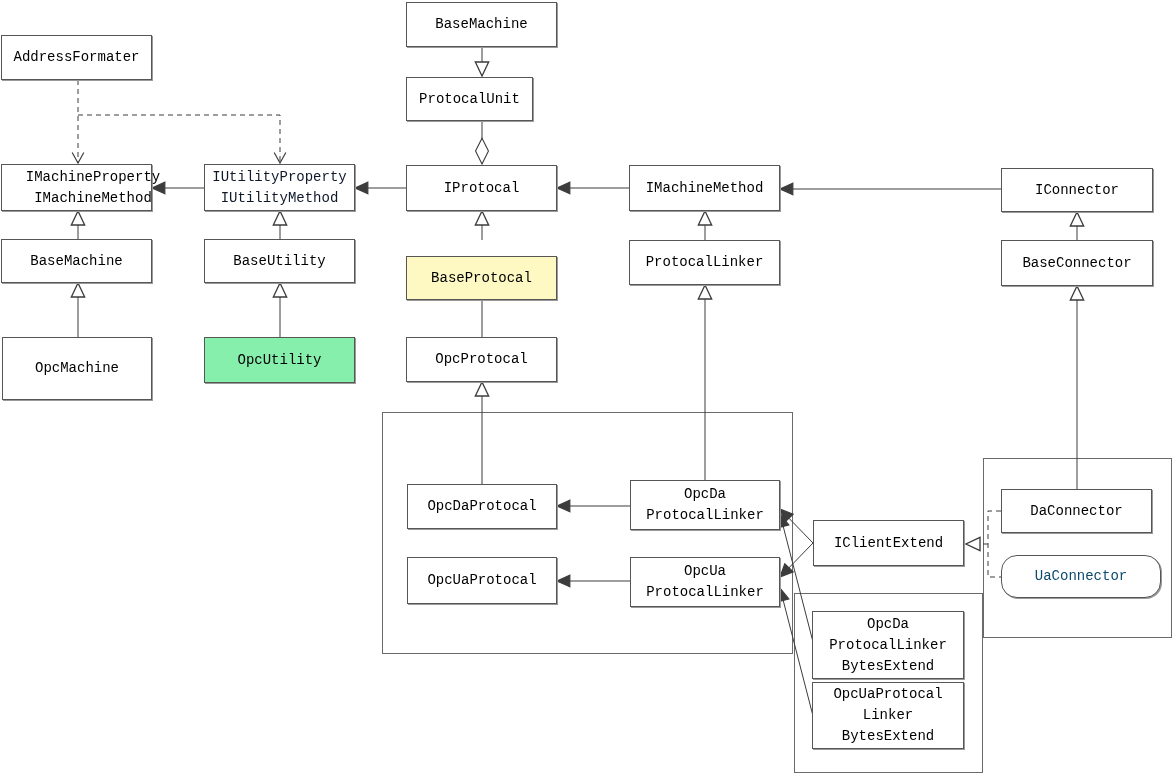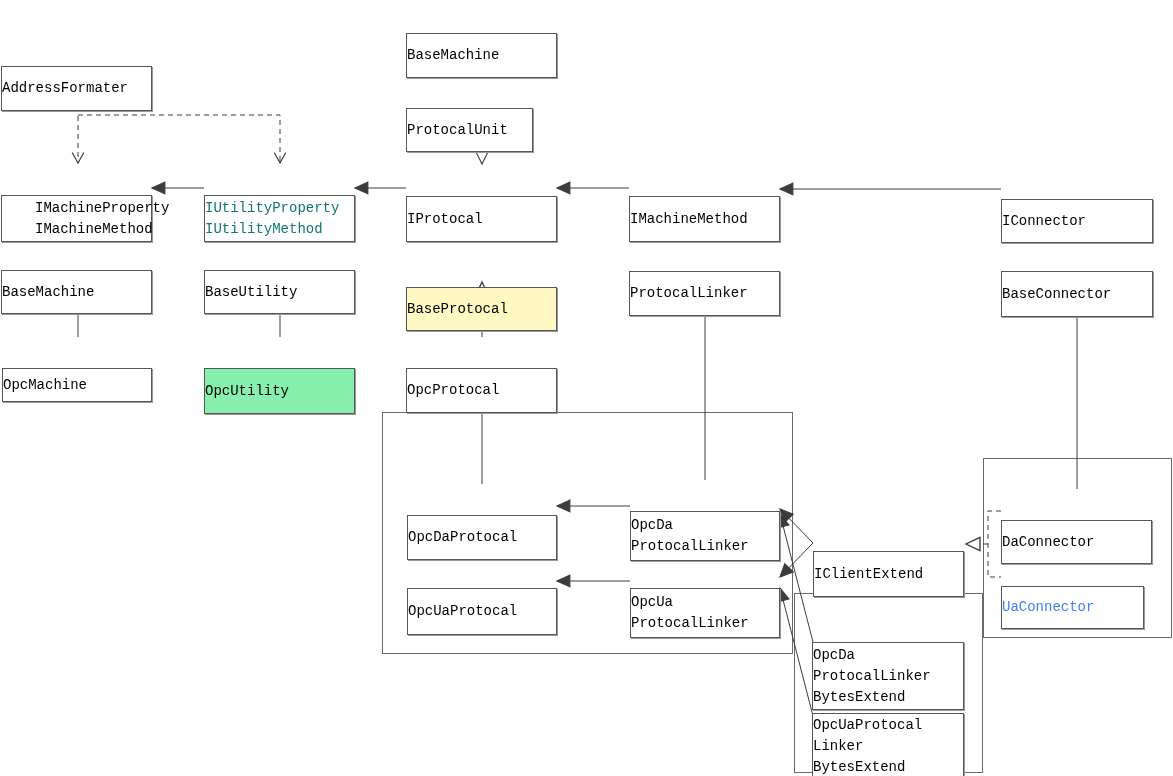--- a/index.html
+++ b/index.html
@@ -18,28 +18,27 @@
     background:transparent;
   }
   .node{
     position:absolute;
     background:#ffffff;
     border:1px solid #565656;
     box-shadow:1px 1px 0 #9a9a9a;
     box-sizing:border-box;
     display:flex;
     flex-direction:column;
-    align-items:flex-start;
+    align-items:center;
     justify-content:center;
     text-align:center;
     font-size:14px;
     line-height:21px;
     color:#000000;
     white-space:nowrap;
-    margin-top:31px;
   }
   .nl{pointer-events:none;}
 </style>
 </head>
 <body>
 
 <div id="stage" style="width: 1173px; height: 776px; background: rgb(255, 255, 255);">
   <div class="group" style="left: 382px; top: 412px; width: 411px; height: 242px; border-color: rgb(106, 106, 106);"></div>
     <div class="group" style="left: 983px; top: 458px; width: 189px; height: 180px; border-color: rgb(106, 106, 106);"></div>
     <div class="group" style="left: 794px; top: 593px; width: 189px; height: 180px; border-color: rgb(106, 106, 106);"></div>
@@ -92,21 +91,21 @@
     <div class="node" style="left: 406px; top: 2px; width: 151px; height: 45px; border-color: rgb(86, 86, 86); background: rgb(255, 255, 255); color: rgb(0, 0, 0);">
       <div class="nl">BaseMachine</div>
     </div>
     <div class="node" style="left: 406px; top: 77px; width: 127px; height: 44px; border-color: rgb(86, 86, 86); background: rgb(255, 255, 255); color: rgb(0, 0, 0);">
       <div class="nl">ProtocalUnit</div>
     </div>
     <div class="node" style="left: 1px; top: 164px; width: 151px; height: 47px; border-color: rgb(86, 86, 86); background: rgb(255, 255, 255); color: rgb(0, 0, 0); padding-left: 33px;">
       <div class="nl">IMachineProperty</div>
       <div class="nl">IMachineMethod</div>
     </div>
-    <div class="node" style="left: 204px; top: 164px; width: 151px; height: 47px; border-color: rgb(86, 86, 86); background: rgb(255, 255, 255); color: #0f766e;">
+    <div class="node" style="left: 204px; top: 164px; width: 151px; height: 47px; border-color: rgb(86, 86, 86); background: rgb(255, 255, 255); color: #0f172a;">
       <div class="nl">IUtilityProperty</div>
       <div class="nl">IUtilityMethod</div>
     </div>
     <div class="node" style="left: 406px; top: 165px; width: 151px; height: 46px; border-color: rgb(86, 86, 86); background: rgb(255, 255, 255); color: rgb(0, 0, 0);">
       <div class="nl">IProtocal</div>
     </div>
     <div class="node" style="left: 629px; top: 165px; width: 151px; height: 46px; border-color: rgb(86, 86, 86); background: rgb(255, 255, 255); color: rgb(0, 0, 0);">
       <div class="nl">IMachineMethod</div>
     </div>
     <div class="node" style="left: 1001px; top: 168px; width: 152px; height: 44px; border-color: rgb(86, 86, 86); background: rgb(255, 255, 255); color: rgb(0, 0, 0);">
@@ -120,21 +119,21 @@
     </div>
     <div class="node" style="left: 406px; top: 256px; width: 151px; height: 44px; border-color: rgb(86, 86, 86); background: #fef9c3; color: rgb(0, 0, 0);">
       <div class="nl">BaseProtocal</div>
     </div>
     <div class="node" style="left: 629px; top: 240px; width: 151px; height: 45px; border-color: rgb(86, 86, 86); background: rgb(255, 255, 255); color: rgb(0, 0, 0);">
       <div class="nl">ProtocalLinker</div>
     </div>
     <div class="node" style="left: 1001px; top: 240px; width: 152px; height: 46px; border-color: rgb(86, 86, 86); background: rgb(255, 255, 255); color: rgb(0, 0, 0);">
       <div class="nl">BaseConnector</div>
     </div>
-    <div class="node" style="left: 2px; top: 337px; width: 150px; height: 34px; border-color: rgb(86, 86, 86); background: rgb(255, 255, 255); color: rgb(0, 0, 0);">
+    <div class="node" style="left: 2px; top: 337px; width: 150px; height: 63px; border-color: rgb(86, 86, 86); background: rgb(255, 255, 255); color: rgb(0, 0, 0);">
       <div class="nl">OpcMachine</div>
     </div>
     <div class="node" style="left: 204px; top: 337px; width: 151px; height: 46px; border-color: rgb(86, 86, 86); background: #86efac; color: rgb(0, 0, 0);">
       <div class="nl">OpcUtility</div>
     </div>
     <div class="node" style="left: 406px; top: 337px; width: 151px; height: 45px; border-color: rgb(86, 86, 86); background: rgb(255, 255, 255); color: rgb(0, 0, 0);">
       <div class="nl">OpcProtocal</div>
     </div>
     <div class="node" style="left: 407px; top: 484px; width: 150px; height: 45px; border-color: rgb(86, 86, 86); background: rgb(255, 255, 255); color: rgb(0, 0, 0);">
       <div class="nl">OpcDaProtocal</div>
@@ -149,21 +148,21 @@
     <div class="node" style="left: 630px; top: 557px; width: 150px; height: 50px; border-color: rgb(86, 86, 86); background: rgb(255, 255, 255); color: rgb(0, 0, 0);">
       <div class="nl">OpcUa</div>
       <div class="nl">ProtocalLinker</div>
     </div>
     <div class="node" style="left: 813px; top: 520px; width: 151px; height: 46px; border-color: rgb(86, 86, 86); background: rgb(255, 255, 255); color: rgb(0, 0, 0);">
       <div class="nl">IClientExtend</div>
     </div>
     <div class="node" style="left: 1001px; top: 489px; width: 151px; height: 44px; border-color: rgb(86, 86, 86); background: rgb(255, 255, 255); color: rgb(0, 0, 0);">
       <div class="nl">DaConnector</div>
     </div>
-    <div class="node" style="left: 1001px; top: 555px; width: 143px; height: 43px; border-color: rgb(86, 86, 86); background: rgb(255, 255, 255); color: #3b82f6;">
+    <div class="node" style="left: 1001px; top: 555px; width: 160px; height: 43px; border-color: rgb(86, 86, 86); background: rgb(255, 255, 255); color: #0c4a6e; border-radius: 16px;">
       <div class="nl">UaConnector</div>
     </div>
     <div class="node" style="left: 812px; top: 611px; width: 152px; height: 68px; border-color: rgb(86, 86, 86); background: rgb(255, 255, 255); color: rgb(0, 0, 0);">
       <div class="nl">OpcDa</div>
       <div class="nl">ProtocalLinker</div>
       <div class="nl">BytesExtend</div>
     </div>
     <div class="node" style="left: 812px; top: 682px; width: 152px; height: 67px; border-color: rgb(86, 86, 86); background: rgb(255, 255, 255); color: rgb(0, 0, 0);">
       <div class="nl">OpcUaProtocal</div>
       <div class="nl">Linker</div>

